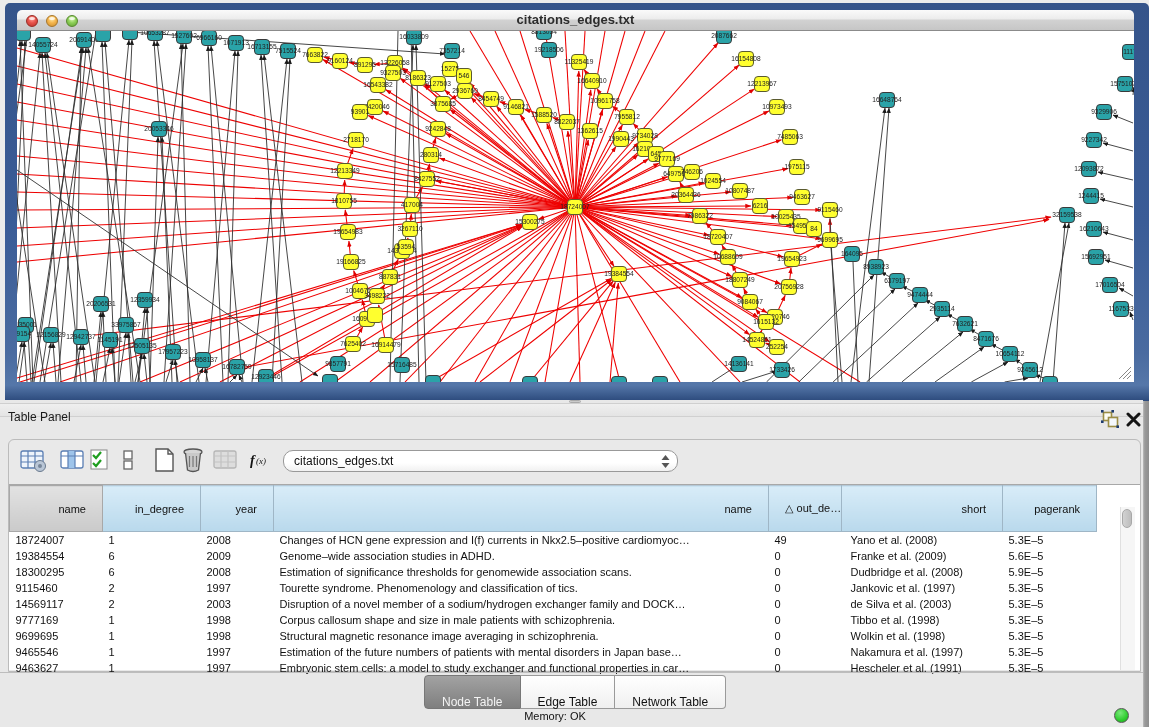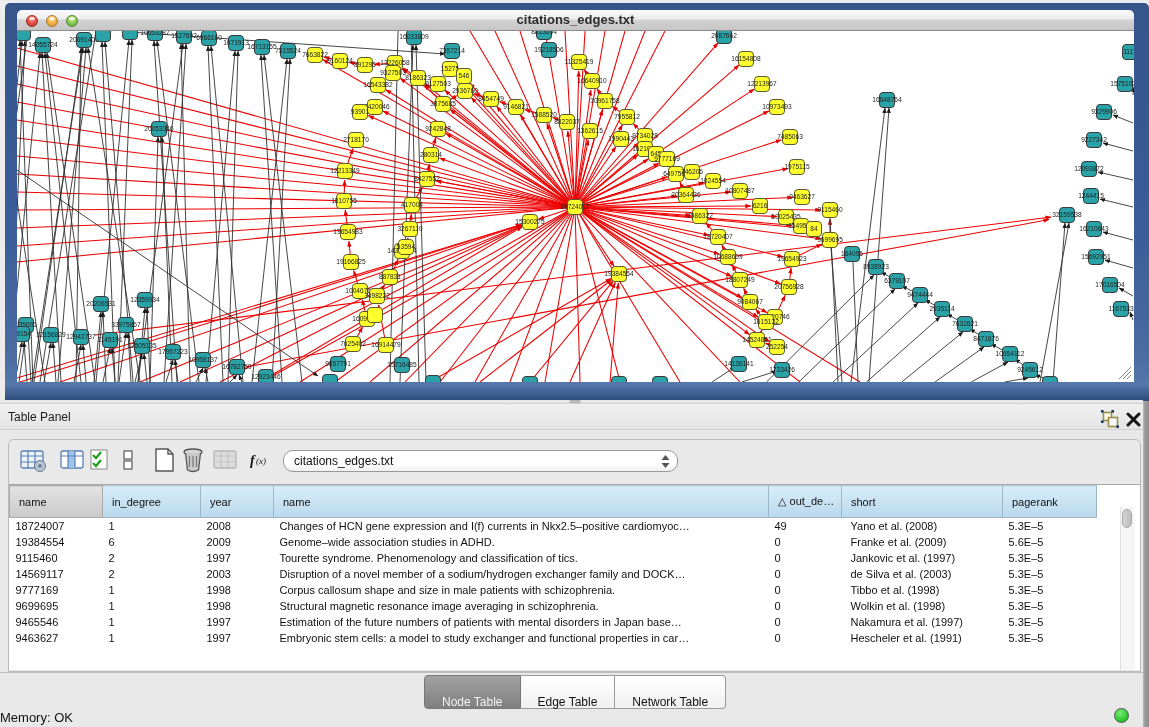--- a/index.html
+++ b/index.html
@@ -9,38 +9,38 @@
 #titlebar{left:17px;top:10px;width:1117px;height:21px;border-radius:5px 5px 0 0;background:linear-gradient(180deg,#fafafa 0%,#ececec 45%,#d2d2d2 50%,#c6c6c6 100%);border-bottom:1px solid #8b8b8b}
 #title{width:100%;text-align:center;font-size:13px;font-weight:bold;color:#2c2c2c;line-height:20px}
 .tl{top:15px;width:12px;height:12px;border-radius:50%}
 .hl{top:16.5px;width:6px;height:3.5px;border-radius:50%;background:rgba(255,255,255,.75)}
 #tl1{left:26px;background:radial-gradient(circle at 50% 30%,#ff9d96 0%,#e8544c 45%,#b8342c 100%);border:1px solid #9a2b24}
 #tl2{left:46px;background:radial-gradient(circle at 50% 30%,#ffe9a8 0%,#f5b64d 45%,#cd8f2e 100%);border:1px solid #a8762a}
 #tl3{left:66px;background:radial-gradient(circle at 50% 30%,#d8f7b2 0%,#8ed058 45%,#61a233 100%);border:1px solid #57882f}
 #rightstrip{left:1142px;top:400px;width:7px;height:327px;background:linear-gradient(90deg,#cfcfcf 0%,#9a9a9a 40%,#8e8e8e 100%)}
 
 #tp{left:0;top:400px;width:1143px;height:327px;background:#e8e8e8}
-#tphead{left:0;top:403px;width:1143px;height:27px;background:linear-gradient(180deg,#efefef,#e4e4e4);border-top:1px solid #cfcfcf;border-bottom:1px solid #d0d0d0}
+#tphead{left:0;top:403px;width:1143px;height:14px;background:linear-gradient(180deg,#efefef,#e4e4e4);border-top:1px solid #cfcfcf;border-bottom:1px solid #d0d0d0}
 #tphead span{position:absolute;left:8px;top:6px;font-size:12px;color:#1a1a1a}
 #box{left:8px;top:439px;width:1133px;height:233px;border:1px solid #bbb;border-radius:6px 6px 0 0;background:#e9e9e9}
 #ddrop{left:283px;top:450px;width:395px;height:22px;background:linear-gradient(180deg,#fff 60%,#f1f1f1);border:1px solid #999;border-radius:10px;font-size:12px;color:#111;line-height:20px;padding-left:10px}
 #tbl{left:9px;top:484px;width:1131px;height:186px;background:#fff;border-top:1px solid #a8a8a8}
 table{border-collapse:collapse;table-layout:fixed;width:1131px;font-size:11px;color:#111}
-th{height:24px;font-weight:normal;font-size:11px;background:linear-gradient(180deg,#d8ecf8,#b9d9ec);border:1px solid #9fb6c6;border-top:1px solid #b5c8d6;padding:9px;text-align:left;overflow:hidden;white-space:nowrap}
+th{height:24px;font-weight:normal;font-size:11px;background:linear-gradient(180deg,#d8ecf8,#b9d9ec);border:1px solid #9fb6c6;border-top:1px solid #b5c8d6;padding:16px;text-align:right;overflow:hidden;white-space:nowrap}
 th.g{background:linear-gradient(180deg,#e2e2e2,#cacaca);border:1px solid #a8a8a8}
 td{height:16px;padding:0 0 0 6px;overflow:hidden;white-space:nowrap;border:0}
 td.c6{padding-left:9px}
 tbody tr td{border-right:0}
 #tabs{left:424px;top:675px;height:21px}
 .seg{display:inline-block;height:21px;font-size:12px;line-height:20px;padding:16px 17px;border:1px solid #9a9a9a;background:linear-gradient(180deg,#ffffff,#f0f0f0);color:#111;vertical-align:top}
 .seg.sel{background:linear-gradient(180deg,#a2a2a2,#7f7f7f);color:#f4f4f4;border-color:#777}
 .seg.first{border-radius:4px 0 0 4px}
 .seg.last{border-radius:0 4px 4px 0;border-left:0}
 .seg.mid{border-left:0}
-#mem{left:0;top:710px;width:1110px;text-align:left;font-size:13px;color:#111}
+#mem{left:0;top:710px;width:1110px;text-align:center;font-size:11px;color:#111}
 #memdot{left:1114px;top:708px;width:15px;height:15px;border-radius:50%;background:radial-gradient(circle at 40% 30%,#7ae87a,#2ecc2e 60%,#1fa81f);border:1px solid #555}
 #topline{left:0;top:672px;width:1143px;height:1px;background:#bdbdbd}
 </style></head>
 <body>
 <div class="abs" id="rightstrip"></div>
 <div class="abs" id="win"></div>
 <div class="abs" id="titlebar">
     <div id="title">citations_edges.txt</div>
   </div>
 <div class="abs tl" id="tl1"></div>
@@ -690,20 +690,29 @@
 <tr>
           <td class="c1">19384554</td>
           <td class="c2">6</td>
           <td class="c3">2009</td>
           <td class="c4">Genome–wide association studies in ADHD.</td>
           <td class="c5">0</td>
           <td class="c6">Franke et al. (2009)</td>
           <td class="c7">5.6E–5</td>
         </tr>
 <tr>
+          <td class="c1">18300295</td>
+          <td class="c2">6</td>
+          <td class="c3">2008</td>
+          <td class="c4">Estimation of significance thresholds for genomewide association scans.</td>
+          <td class="c5">0</td>
+          <td class="c6">Dudbridge et al. (2008)</td>
+          <td class="c7">5.9E–5</td>
+        </tr>
+<tr>
           <td class="c1">9115460</td>
           <td class="c2">2</td>
           <td class="c3">1997</td>
           <td class="c4">Tourette syndrome. Phenomenology and classification of tics.</td>
           <td class="c5">0</td>
           <td class="c6">Jankovic et al. (1997)</td>
           <td class="c7">5.3E–5</td>
         </tr>
 <tr>
           <td class="c1">14569117</td>

